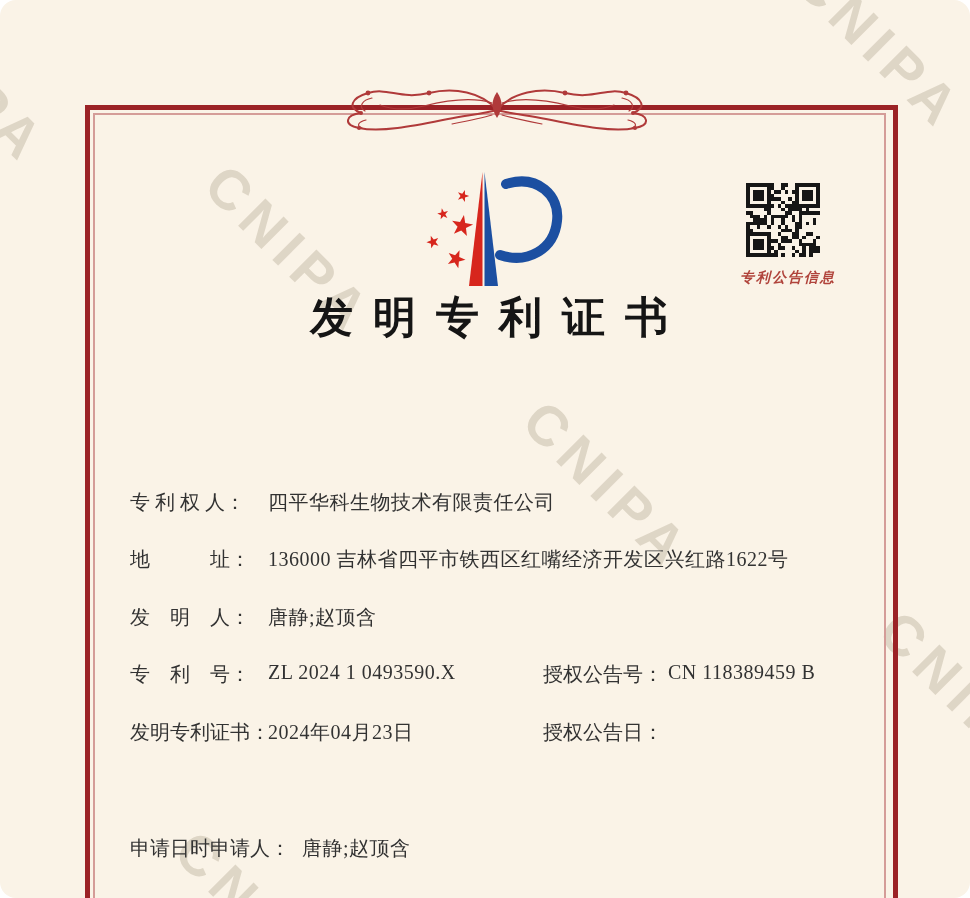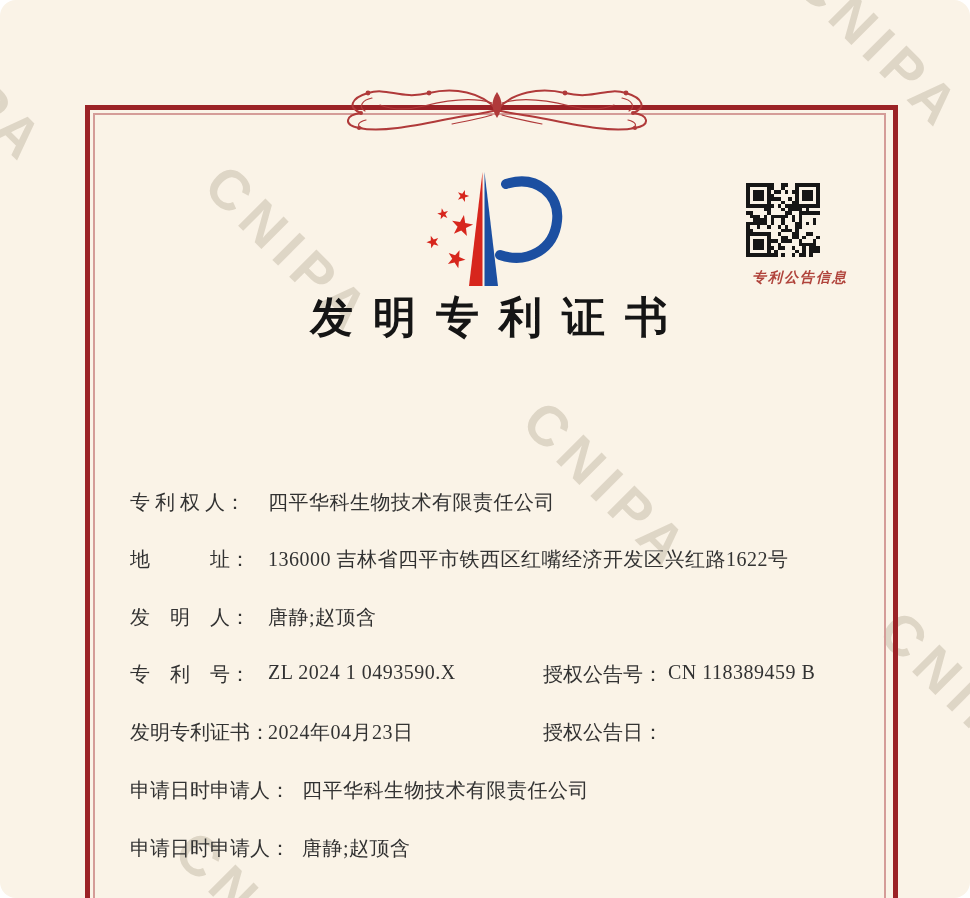--- a/index.html
+++ b/index.html
@@ -31,22 +31,22 @@
   
   .cert-no{
     position:absolute;left:128px;top:156px;z-index:4;
     font-size:18px;color:#2b2b2b;letter-spacing:1px;
   }
   .ornament{position:absolute;left:332px;top:80px;z-index:4;}
   .logo{position:absolute;left:420px;top:168px;z-index:4;}
   .qr-wrap{position:absolute;left:746px;top:183px;width:72px;height:72px;z-index:4;background:#faf3e7;}
   .qr-wrap div{position:absolute;width:3.5px;height:3.5px;background:#161616;}
   .qr-caption{
-    position:absolute;left:752px;top:269px;width:132px;z-index:4;
-    text-align:left;font-size:14px;font-weight:bold;font-style:italic;
+    position:absolute;left:704px;top:269px;width:132px;z-index:4;
+    text-align:right;font-size:14px;font-weight:bold;font-style:italic;
     color:#b0433b;letter-spacing:2px;
   }
   .title{
     position:absolute;left:85px;top:289px;width:808px;z-index:4;
     text-align:center;font-size:43px;font-weight:bold;color:#151515;
     letter-spacing:20px;padding-left:20px;box-sizing:border-box;
   }
   
   .row{position:absolute;left:130px;z-index:4;font-size:20px;color:#323232;width:760px;}
   .lab{display:inline-block;width:138px;vertical-align:top;white-space:pre;}
@@ -360,22 +360,19 @@
     <div class="row r5">
       <span class="lab">专　利　号：</span><span class="val">ZL 2024 1 0493590.X</span>
       <span class="lab2">授权公告号：</span><span class="val2">CN 118389459 B</span>
     </div>
 
     <div class="row r6">
       <span class="lab">发明专利证书：</span><span class="val">2024年04月23日</span>
       <span class="lab2">授权公告日：</span>
     </div>
 
-    <div class="row r7">
-      <span class="lab" style="width:auto;margin-right:12px">申请日时申请人：</span><span class="val">四平华科生物技术有限责任公司</span>
-    </div>
 
     <div class="row r8">
       <span class="lab" style="width:auto;margin-right:12px">申请日时申请人：</span><span class="val">唐静;赵顶含</span>
     </div>
 
   </div>
 </div>
 
 </body></html>

